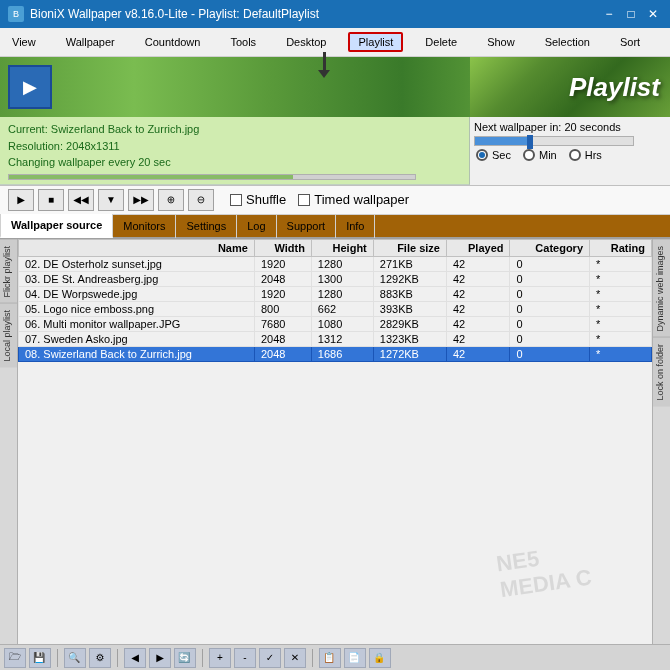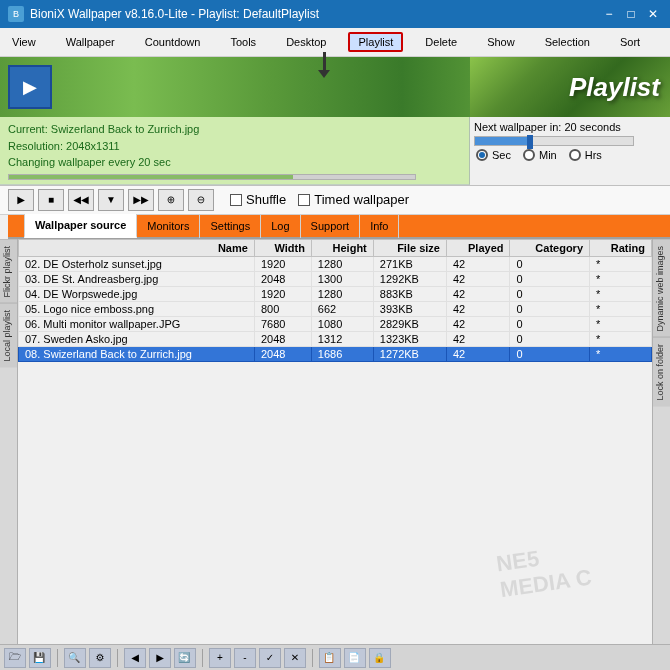--- a/index.html
+++ b/index.html
@@ -179,27 +179,26 @@
       display: flex;
       align-items: center;
       gap: 12px;
       font-size: 13px;
     }
     .checkbox-item { display: flex; align-items: center; gap: 4px; }
     .cb { width: 12px; height: 12px; border: 1px solid #555; background: white; }
 
     
     .tabs-row {
-      background: #f97316;
+      background: #a16207;
       display: flex;
       align-items: center;
       border-bottom: 2px solid #a0a0a0;
-      padding: 0 16px;
+      padding: 0 0;
       height: 24px;
-      margin-left: 8px;
     }
     .tab-item {
       padding: 2px 10px;
       font-size: 11px;
       cursor: pointer;
       height: 24px;
       display: flex;
       align-items: center;
       border-right: 1px solid #d0d0d0;
     }

